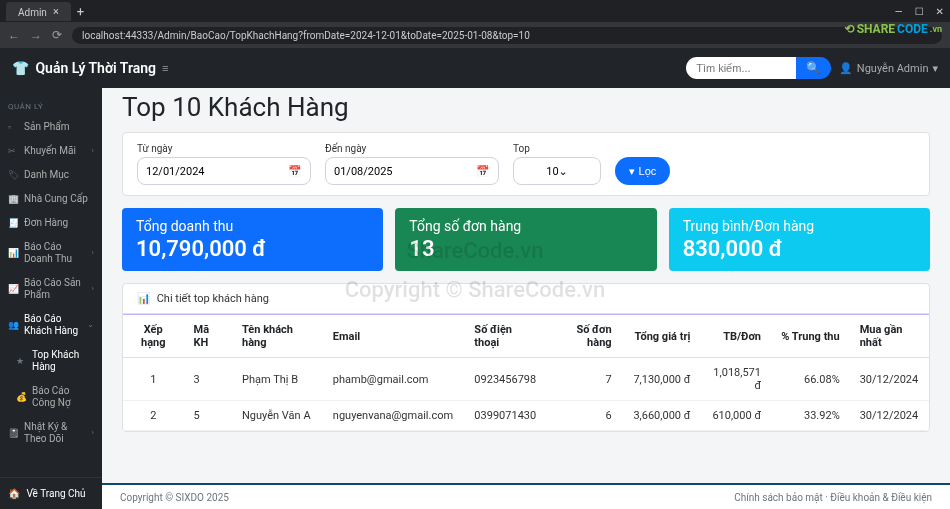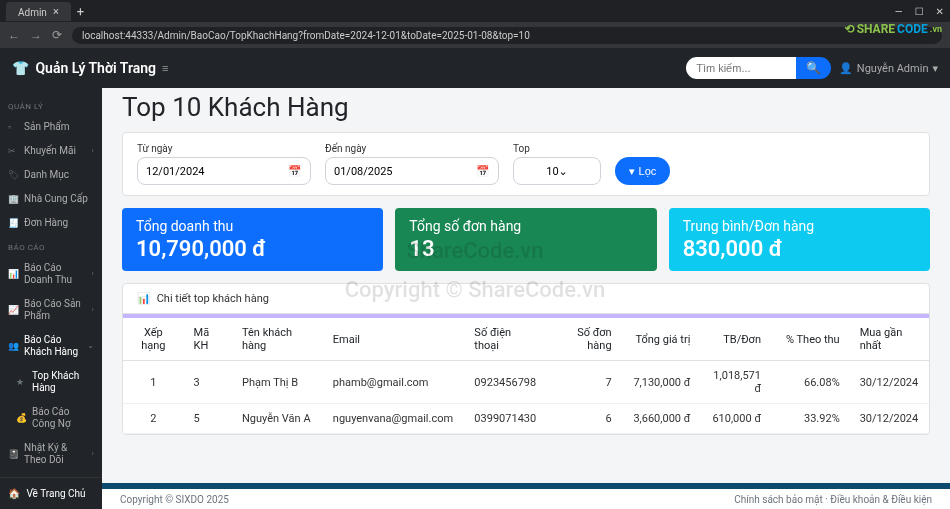--- a/index.html
+++ b/index.html
@@ -65,27 +65,27 @@
 .stat { flex: 1; color: #fff; border-radius: 4px; padding: 10px 14px; }
 .stat-label { font-size: 14px; margin-bottom: 2px; }
 .stat-value { font-size: 22px; font-weight: 600; }
 .stat-blue { background: #0d6efd; }
 .stat-green { background: #198754; }
 .stat-cyan { background: #0dcaf0; }
 
 
 .table-card .table-header { padding: 8px 14px; border-bottom: 1px solid #e0e0e0; font-size: 11px; color: #333; display: flex; align-items: center; gap: 6px; }
 table { width: 100%; border-collapse: collapse; font-size: 11px; }
-th { text-align: left; padding: 8px 10px; border-bottom: 1px solid #e0e0e0; border-top: 4px solid #c4b5fd; font-weight: 400; color: #212529; }
+th { text-align: left; padding: 8px 10px; border-bottom: 1px solid #e0e0e0; border-top: 1px solid #c4b5fd; font-weight: 700; color: #212529; }
 td { padding: 8px 10px; border-bottom: 1px solid #f0f0f0; color: #333; }
 .ta-r { text-align: right; }
 .ta-c { text-align: center; }
 
 
-.footer { position: absolute; bottom: 0; left: 102px; right: 0; height: 26px; background: #fff; border-top: 6px solid #0c4a6e; display: flex; align-items: center; padding: 0 18px; font-size: 10px; color: #6c757d; justify-content: space-between; }
+.footer { position: absolute; bottom: 0; left: 102px; right: 0; height: 26px; background: #fff; border-top: 2px solid #0c4a6e; display: flex; align-items: center; padding: 0 18px; font-size: 10px; color: #6c757d; justify-content: space-between; }
 
 
 .center-watermark { position: absolute; top: 50%; left: 50%; transform: translate(-50%, -30%); font-size: 22px; color: rgba(0,0,0,0.12); font-weight: 500; text-align: center; pointer-events: none; line-height: 1.8; }
 </style>
 </head>
 <body>
 
 <div class="browser-chrome">
   <div class="titlebar">
     <div class="tab">
@@ -153,21 +153,20 @@
       </div>
     <div class="sb-item">
         <span class="icon">🏢</span>
         <span class="lbl">Nhà Cung Cấp</span>
       </div>
     <div class="sb-item">
         <span class="icon">🧾</span>
         <span class="lbl">Đơn Hàng</span>
       </div>
 
-    <div class="sb-heading">BÁO CÁO</div>
     <div class="sb-item">
         <span class="icon">📊</span>
         <span class="lbl">Báo Cáo Doanh Thu</span>
         <span class="chev">›</span>
       </div>
     <div class="sb-item">
         <span class="icon">📈</span>
         <span class="lbl">Báo Cáo Sản Phẩm</span>
         <span class="chev">›</span>
       </div>
@@ -249,21 +248,21 @@
           <thead>
             <tr>
               <th class="ta-c" style="width:60px">Xếp hạng</th>
               <th style="width:48px">Mã KH</th>
               <th style="width:90px">Tên khách hàng</th>
               <th style="width:130px">Email</th>
               <th style="width:80px">Số điện thoại</th>
               <th class="ta-r" style="width:74px">Số đơn hàng</th>
               <th class="ta-r" style="width:78px">Tổng giá trị</th>
               <th class="ta-r" style="width:70px">TB/Đơn</th>
-              <th class="ta-r" style="width:78px">% Theo thu</th>
+              <th class="ta-r" style="width:78px">% Trung thu</th>
               <th style="width:76px">Mua gần nhất</th>
             </tr>
           </thead>
           <tbody id="tbody">
               <tr>
                 <td class="ta-c">1</td>
                 <td>3</td>
                 <td>Phạm Thị B</td>
                 <td>phamb@gmail.com</td>
                 <td>0923456798</td>

